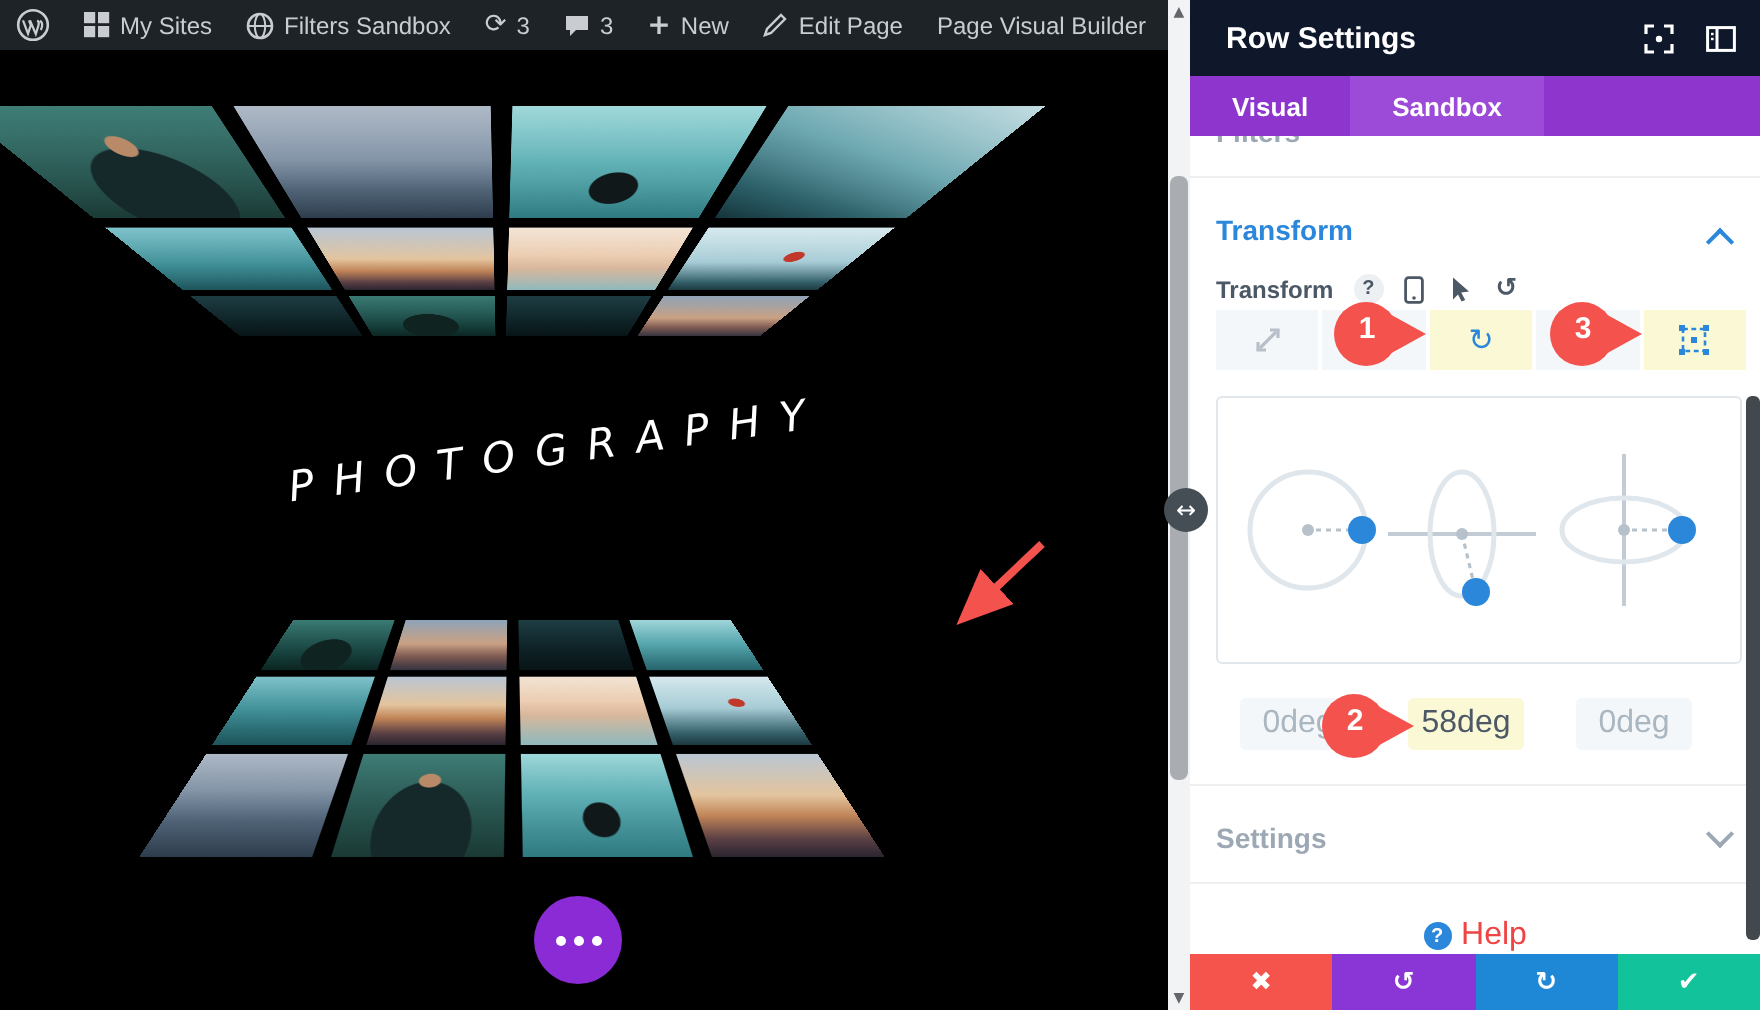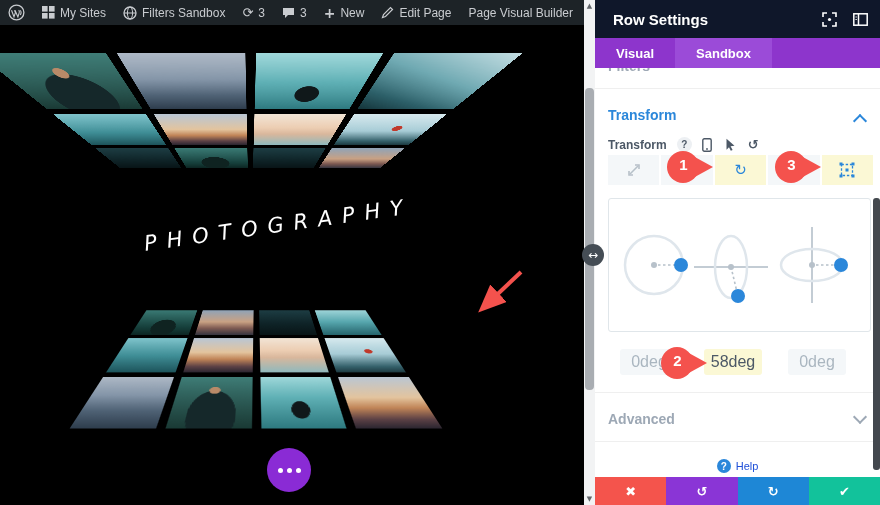--- a/index.html
+++ b/index.html
@@ -110,21 +110,21 @@
   .badge{position:absolute;width:46px;height:38px;z-index:20;}
   .badge svg{position:absolute;left:0;top:0;}
   .badge .num{position:absolute;left:6px;top:8px;width:21px;text-align:center;color:#fff;
     font-size:15px;font-weight:bold;}
   .b1{left:72px;top:148px;} .b3{left:180px;top:148px;} .b2{left:66px;top:344px;}
 
   .help-row{position:absolute;left:0;right:0;top:459px;display:flex;align-items:center;
     justify-content:center;gap:5px;}
   .help-q{width:14px;height:14px;border-radius:50%;background:#2b87da;color:#fff;font-size:10px;
     font-weight:bold;display:flex;align-items:center;justify-content:center;cursor:pointer;}
-  .help-label{font-size:11px;color:#1d4ed8;cursor:pointer;}
+  .help-label{font-size:16px;color:#ef4444;cursor:pointer;}
 
   .panel-footer{position:absolute;left:0;right:0;bottom:0;height:28px;display:flex;z-index:10;}
   .pf-btn{flex:1;display:flex;align-items:center;justify-content:center;color:#fff;
     font-size:13px;font-weight:bold;cursor:pointer;}
   .pf-close{background:#f4544c;} .pf-undo{background:#8a35d6;}
   .pf-redo{background:#1e87d6;} .pf-save{background:#12c29b;}
 
   .panel-thumb{position:absolute;right:0;top:198px;width:7px;height:272px;background:#43484e;
     border-radius:3px;cursor:pointer;}
 </style>
@@ -381,21 +381,21 @@
   </div>
   <div class="badge b2">
     <svg width="46" height="38">
         <circle cx="16" cy="19" r="16" fill="#f4524d"></circle>
         <polygon points="26,8 46,19 26,30" fill="#f4524d"></polygon>
       </svg>
     <span class="num">2</span>
   </div>
 
   <div class="divider d2"></div>
-  <div class="sec-title t-animation">Advanced</div>
+  <div class="sec-title t-animation">Settings</div>
   <span class="chev chev-down"></span>
   <div class="divider d3"></div>
 
   <div class="help-row">
     <span class="help-q">?</span>
     <span class="help-label">Help</span>
   </div>
 
   <div class="panel-footer">
     <span class="pf-btn pf-close glyph">

